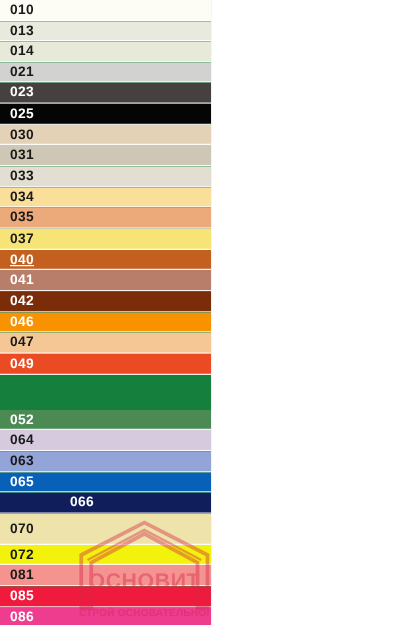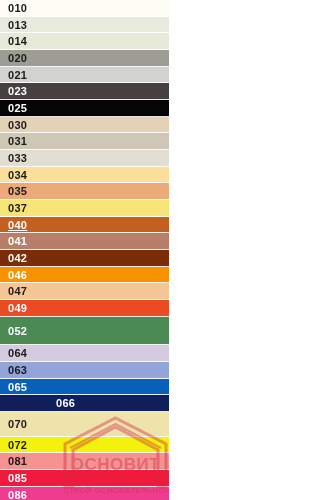--- a/index.html
+++ b/index.html
@@ -81,25 +81,20 @@
       <div class="swatch-row" style="height: 16px;">
         <div class="row-fill" style="background: rgb(232, 234, 222);"></div>
         <span class="swatch-code" style="color: rgb(26, 26, 26);">013</span>
         <div class="sep"></div>
       </div>
       <div class="swatch-row" style="height: 17px;">
         <div class="row-fill" style="background: rgb(231, 233, 217);"></div>
         <span class="swatch-code" style="color: rgb(26, 26, 26);">014</span>
         <div class="sep"></div>
       </div>
-      <div class="swatch-row" style="height: 17px;">
-        <div class="row-fill" style="background: rgb(157, 157, 150);"></div>
-        <span class="swatch-code" style="color: rgb(26, 26, 26);">020</span>
-        <div class="sep"></div>
-      </div>
       <div class="swatch-row" style="height: 16px;">
         <div class="row-fill" style="background: rgb(210, 210, 208);"></div>
         <span class="swatch-code" style="color: rgb(26, 26, 26);">021</span>
         <div class="sep"></div>
       </div>
       <div class="swatch-row" style="height: 17px;">
         <div class="row-fill" style="background: rgb(71, 64, 64);"></div>
         <span class="swatch-code" style="color: rgb(255, 255, 255);">023</span>
         <div class="sep"></div>
       </div>
@@ -161,21 +156,21 @@
       <div class="swatch-row" style="height: 17px;">
         <div class="row-fill" style="background: rgb(245, 199, 149);"></div>
         <span class="swatch-code" style="color: rgb(26, 26, 26);">047</span>
         <div class="sep"></div>
       </div>
       <div class="swatch-row" style="height: 17px;">
         <div class="row-fill" style="background: rgb(234, 75, 35);"></div>
         <span class="swatch-code" style="color: rgb(255, 255, 255);">049</span>
         <div class="sep"></div>
       </div>
-      <div class="swatch-row" style="height: 28px;">
+      <div class="swatch-row" style="height: 16px; margin-top: 28px;">
         <div class="row-fill" style="background: rgb(75, 138, 82);"></div>
         <span class="swatch-code" style="color: rgb(255, 255, 255);">052</span>
         <div class="sep"></div>
       </div>
       <div class="swatch-row" style="height: 17px;">
         <div class="row-fill" style="background: rgb(214, 202, 222);"></div>
         <span class="swatch-code" style="color: rgb(26, 26, 26);">064</span>
         <div class="sep"></div>
       </div>
       <div class="swatch-row" style="height: 17px;">

